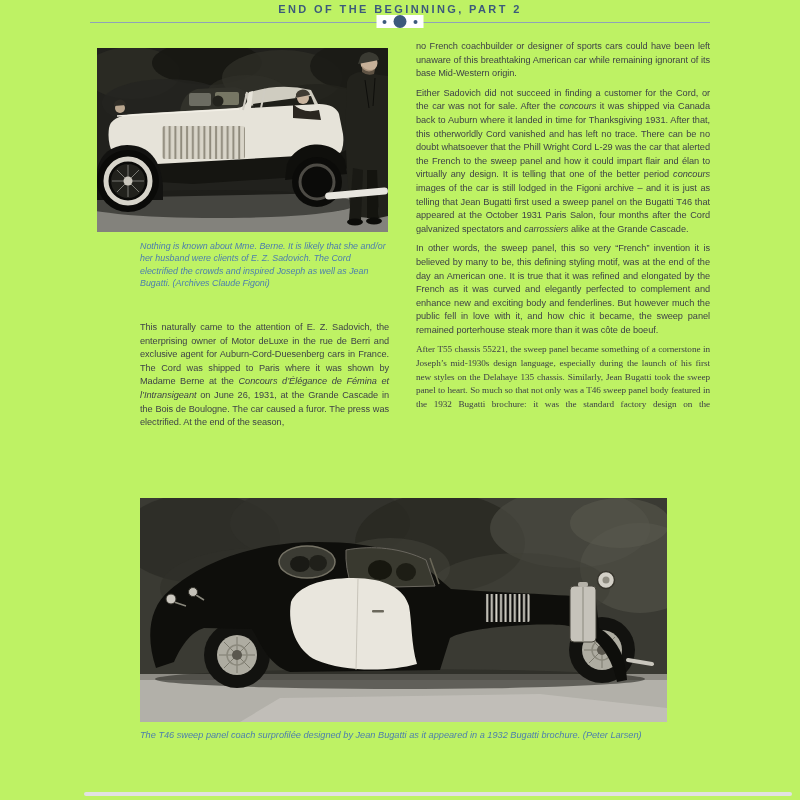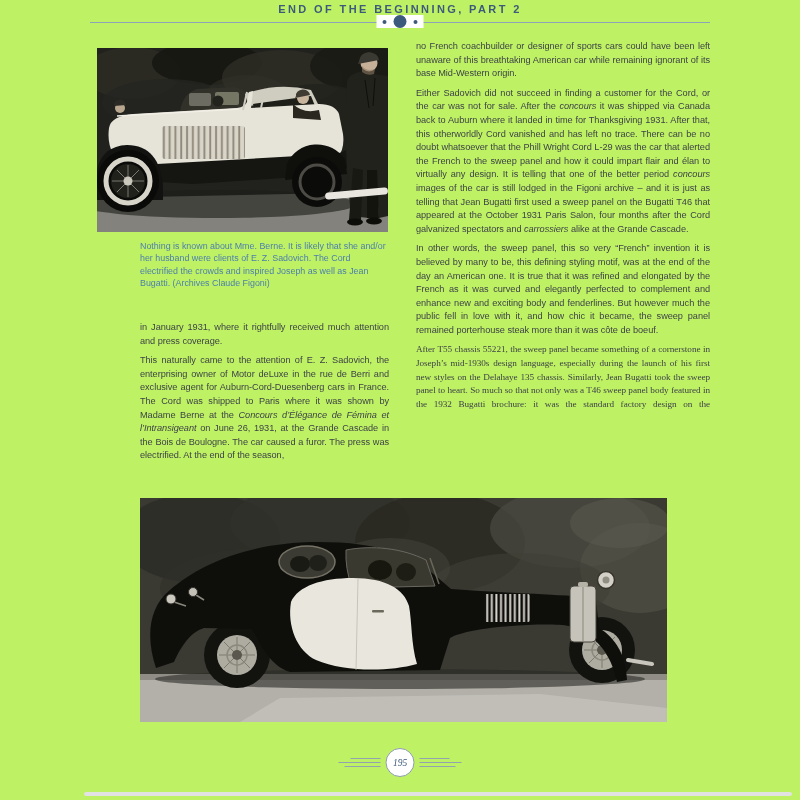--- a/index.html
+++ b/index.html
@@ -15,21 +15,21 @@
   .dot-sm{width:4px;height:4px;border-radius:50%;background:#3c5a7b;}
   .dot-lg{width:13px;height:13px;border-radius:50%;background:#3c5a7b;}
 
   
   .photo{position:absolute;margin:0;padding:0;}
   .photo svg{display:block;width:100%;height:100%;}
   .photo1{left:97px;top:48px;width:291px;height:184px;}
   .photo2{left:140px;top:498px;width:527px;height:224px;}
 
   
-  .caption{position:absolute;color:#4d7eae;line-height:1.4;}
+  .caption{position:absolute;font-style:italic;color:#4d7eae;line-height:1.4;}
   .cap1{left:140px;top:240px;width:250px;font-size:8.9px;}
   .cap2{left:140px;top:729px;width:540px;font-size:9.2px;white-space:nowrap;}
 
   
   .col{position:absolute;color:#3e4247;}
   .col p{margin:0 0 6px;font-size:9.2px;line-height:13.6px;text-align:justify;letter-spacing:-0.05px;}
   .left-col{left:140px;top:321px;width:249px;}
   .right-col{left:405px;top:40px;width:294px;margin-left:11px;}
   .col p.cont{text-align-last:justify;font-family:Liberation Serif, serif;}
   .col i{}
@@ -132,21 +132,20 @@
       <path d="M265,18 Q270,24 278,21 L277,26 Q270,28 265,24 Z" fill="#8d7a64" opacity="0.6"></path>
       <path d="M268,32 L272,60 M278,30 L276,58" stroke="#0e0e0b" stroke-width="1"></path>
 
       <rect x="228" y="142" width="63" height="7" rx="3.5" fill="#e8e6df" transform="rotate(-5 260 145)"></rect>
     </svg>
   </div>
 
   <div class="caption cap1">Nothing is known about Mme. Berne. It is likely that she and/or her husband were clients of E. Z. Sadovich. The Cord electrified the crowds and inspired Joseph as well as Jean Bugatti. (Archives Claude Figoni)</div>
 
   <div class="col left-col">
-    <p>in January 1931, where it rightfully received much attention and press coverage.</p>
     <p><span>This naturally came to the attention of E. Z. Sadovich, the enterprising owner of Motor deLuxe in the rue de Berri and exclusive agent for Auburn-Cord-Duesenberg cars in France. The Cord was shipped to Paris where it was shown by Madame Berne at the </span><i>Concours d’Élégance de Fémina et l’Intransigeant</i><span> on June 26, 1931, at the Grande Cascade in the Bois de Boulogne. The car caused a furor. The press was electrified. At the end of the season,</span></p>
   </div>
 
   <div class="col right-col">
     <p>no French coachbuilder or designer of sports cars could have been left unaware of this breathtaking American car while remaining ignorant of its base Mid-Western origin.</p>
     <p><span>Either Sadovich did not succeed in finding a customer for the Cord, or the car was not for sale. After the </span><i>concours</i><span> it was shipped via Canada back to Auburn where it landed in time for Thanksgiving 1931. After that, this otherworldly Cord vanished and has left no trace. There can be no doubt whatsoever that the Phill Wright Cord L-29 was the car that alerted the French to the sweep panel and how it could impart flair and élan to virtually any design. It is telling that one of the better period </span><i>concours</i><span> images of the car is still lodged in the Figoni archive – and it is just as telling that Jean Bugatti first used a sweep panel on the Bugatti T46 that appeared at the October 1931 Paris Salon, four months after the Cord galvanized spectators and </span><i>carrossiers</i><span> alike at the Grande Cascade.</span></p>
     <p>In other words, the sweep panel, this so very “French” invention it is believed by many to be, this defining styling motif, was at the end of the day an American one. It is true that it was refined and elongated by the French as it was curved and elegantly perfected to complement and enhance new and exciting body and fenderlines. But however much the public fell in love with it, and how chic it became, the sweep panel remained porterhouse steak more than it was côte de boeuf.</p>
     <p class="cont">After T55 chassis 55221, the sweep panel became something of a cornerstone in Joseph’s mid-1930s design language, especially during the launch of his first new styles on the Delahaye 135 chassis. Similarly, Jean Bugatti took the sweep panel to heart. So much so that not only was a T46 sweep panel body featured in the 1932 Bugatti brochure: it was the standard factory design on the</p>
   </div>
 
@@ -237,30 +236,18 @@
       <rect x="344" y="96" width="46" height="28" rx="2" fill="url(#lv2)"></rect>
       <rect x="430" y="88" width="26" height="56" rx="4" fill="#c6c3ba" stroke="#45433a" stroke-width="1"></rect>
       <path d="M443,88 L443,144" stroke="#8a887c" stroke-width="1"></path>
       <rect x="438" y="84" width="10" height="5" rx="2" fill="#b5b2a8"></rect>
       <circle cx="466" cy="82" r="8.5" fill="#d3d0c7" stroke="#35332b" stroke-width="1.5"></circle>
       <circle cx="466" cy="82" r="3.5" fill="#908d82"></circle>
       <path d="M488,162 L512,166" stroke="#c9c6bd" stroke-width="4" stroke-linecap="round"></path>
     </svg>
   </div>
 
-
-  <div class="page-medallion">
-    <span class="wing wing-left">
-      <span class="wl w1"></span>
-        <span class="wl w2"></span>
-        <span class="wl w3"></span>
-    </span>
-    <span class="medallion-circle">195</span>
-    <span class="wing wing-right">
-      <span class="wl w1"></span>
-        <span class="wl w2"></span>
-        <span class="wl w3"></span>
-    </span>
-  </div>
+  <div class="caption cap2">The T46 sweep panel coach surprofilée designed by Jean Bugatti as it appeared in a 1932 Bugatti brochure. (Peter Larsen)</div>
+
 
   <div class="page-edge"></div>
 
 </div>
 
 </body></html>

